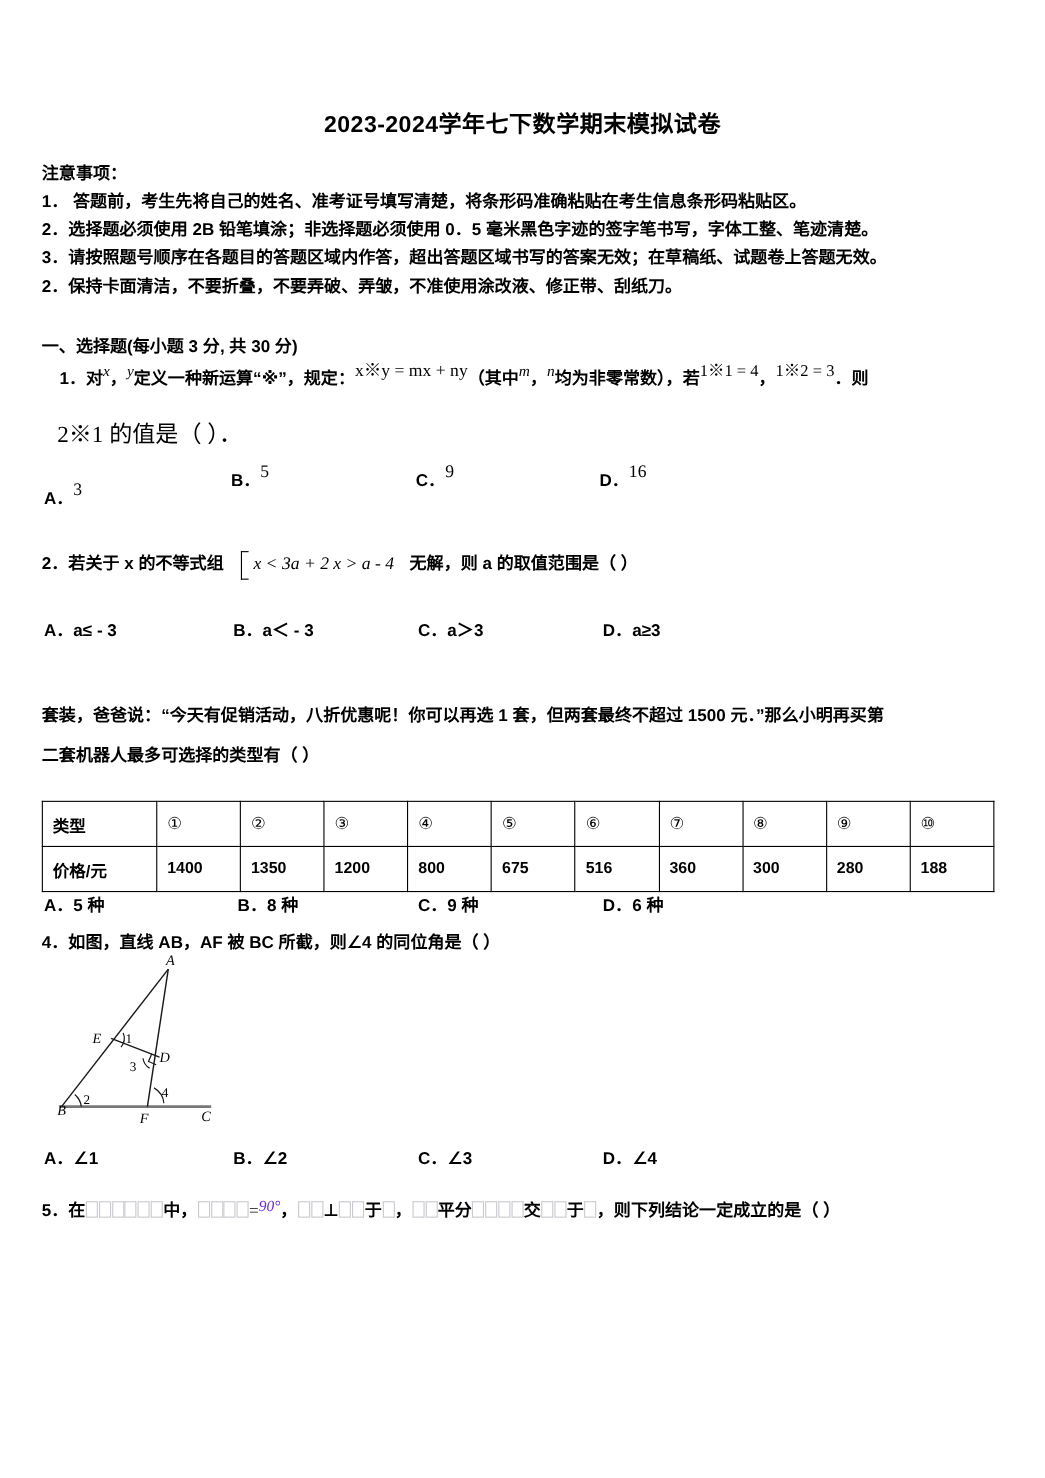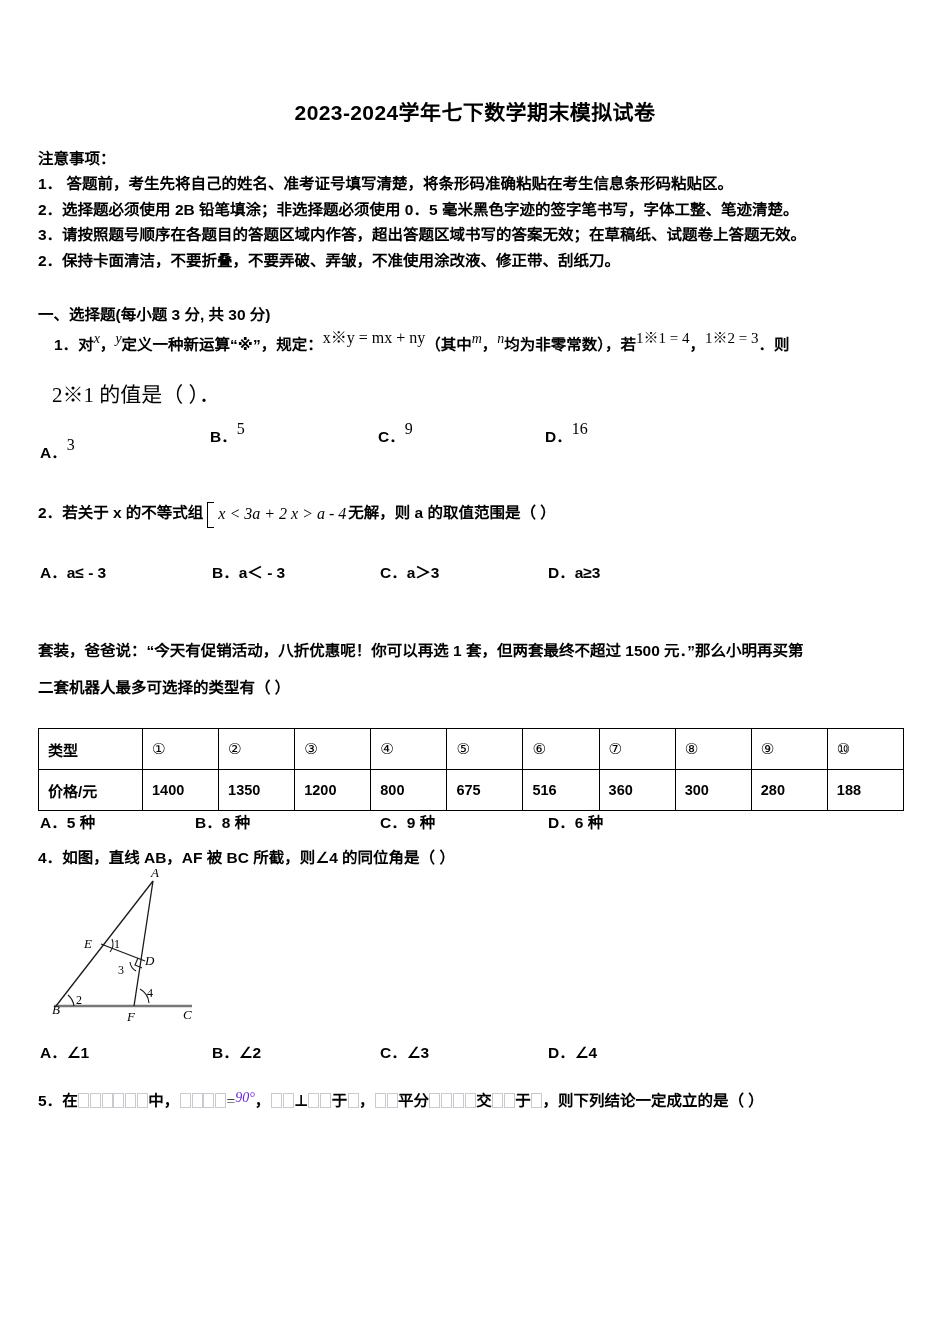--- a/index.html
+++ b/index.html
@@ -104,21 +104,21 @@
     font-size: 16px;
     position: relative;
     top: -8px;
   }
   
   .sys {
     display: inline-block;
     vertical-align: middle;
     position: relative;
     padding-left: 9px;
-    margin: 0 2px;
+    margin: 0 14px;
     text-align: right;
   }
   .sys::before {
     content: "";
     position: absolute;
     left: 2px; top: 1px;
     width: 7px; height: 100%;
     border-left: 1.3px solid #000;
     border-top: 1.3px solid #000;
     border-bottom: 1.3px solid #000;
@@ -268,21 +268,21 @@
       <td>360</td>
       <td>300</td>
       <td>280</td>
       <td>188</td>
     </tr>
   </tbody>
     </table>
 
   <div class="opt-row" style="top:810px;">
     <span class="opt" style="left:0px;"><span>A．</span><span>5 种</span></span>
-    <span class="opt" style="left:155px;text-align:right;"><span>B．</span><span>8 种</span></span>
+    <span class="opt" style="left:176px;text-align:right;"><span>B．</span><span>8 种</span></span>
     <span class="opt" style="left:340px;"><span>C．</span><span>9 种</span></span>
     <span class="opt" style="left:508px;"><span>D．</span><span>6 种</span></span>
   </div>
 
   <div class="q" style="left:38px; top:845px;">
     <span class="nowrap"><span>4．</span><span>如图，直线 AB，AF 被 BC 所截，则∠4 的同位角是（      ）</span></span>
   </div>
 
   <div class="fig">
     <svg width="180" height="160" viewBox="0 0 180 160">

